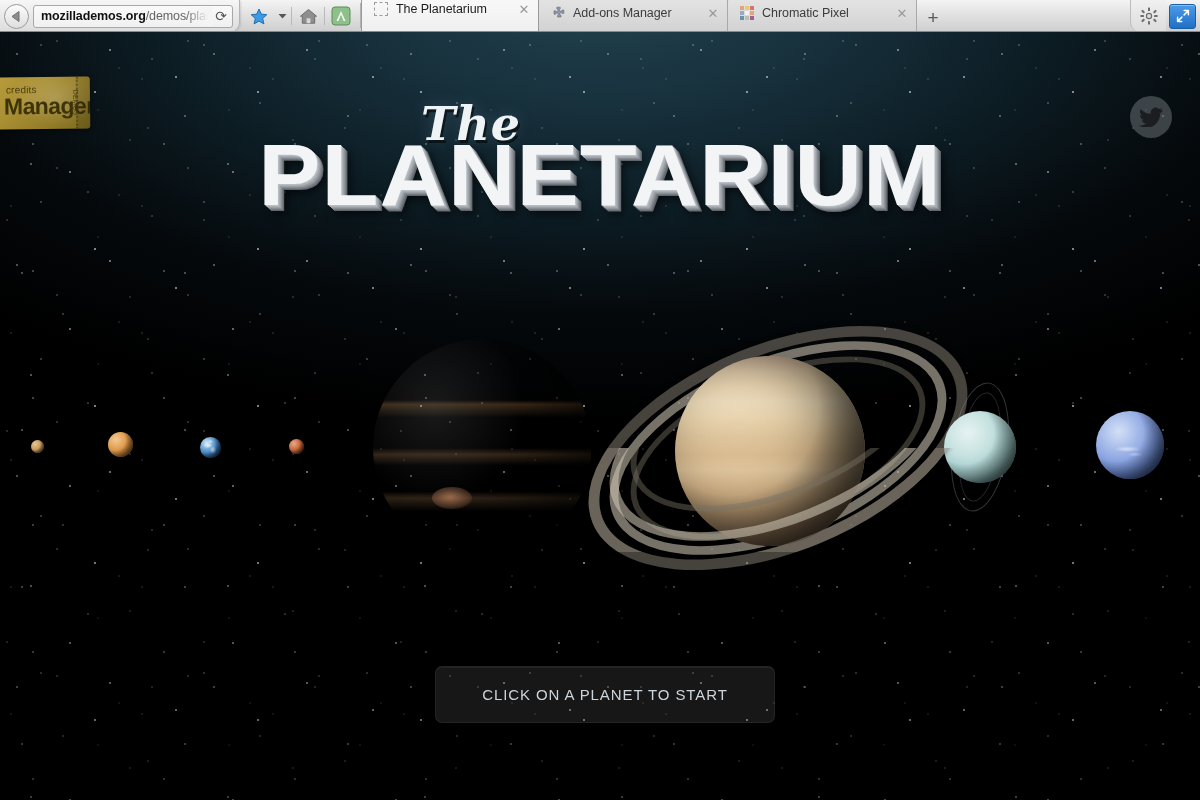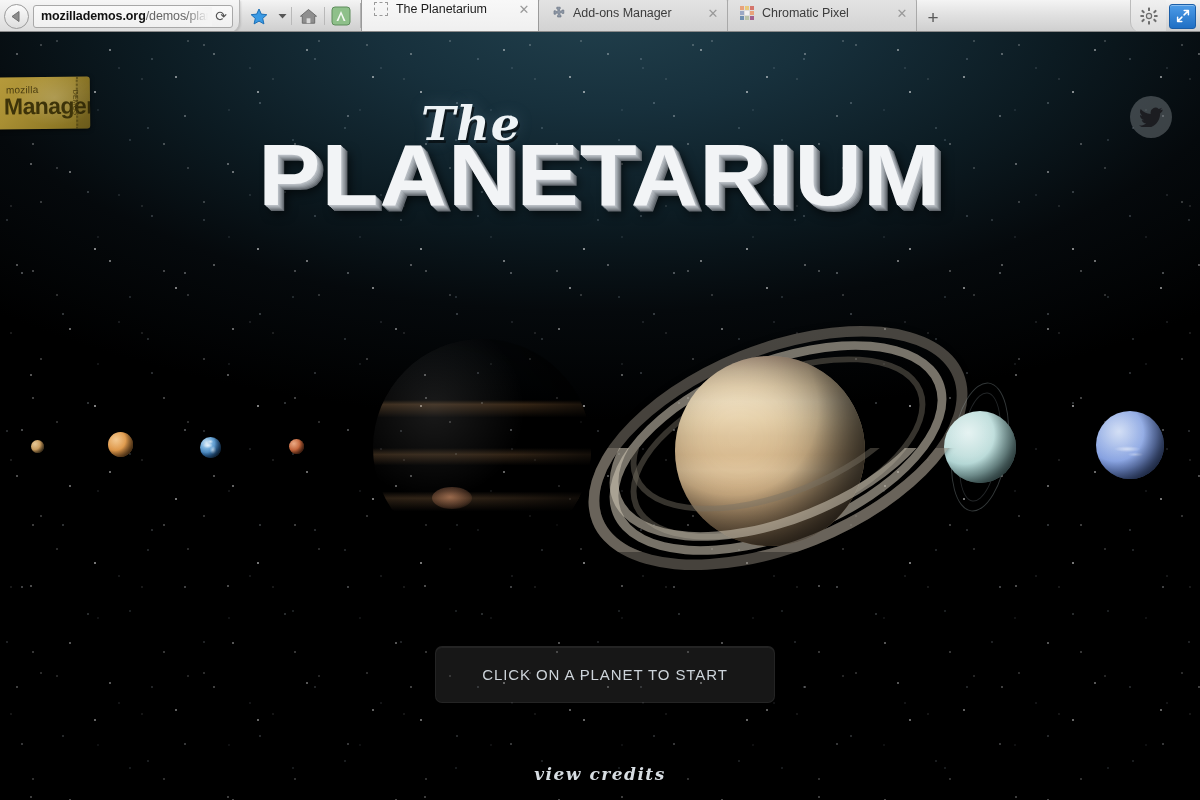--- a/index.html
+++ b/index.html
@@ -498,21 +498,21 @@
   #planet-neptune .nep-streak {
     position:absolute; inset:0; border-radius:50%;
     background:
       radial-gradient(ellipse 18px 4px at 46% 56%, rgba(255,255,255,.55), transparent 75%),
       radial-gradient(ellipse 11px 3px at 58% 64%, rgba(255,255,255,.35), transparent 75%);
   }
 
   
   .cta-button {
     position: absolute;
-    left: 435px; top: 614px;
+    left: 435px; top: 634px;
     width: 340px; height: 57px;
     border-radius: 7px;
     background: rgba(255,255,255,.09);
     border: 1px solid rgba(255,255,255,.06);
     display: flex; align-items: center; justify-content: center;
     box-shadow: inset 0 1px 0 rgba(255,255,255,.06), 0 2px 8px rgba(0,0,0,.5);
   }
   .cta-label {
     font-size: 15px;
     color: #cdd4da;
@@ -649,21 +649,21 @@
 
   <div class="stars">
     <div class="stars-a"></div>
     <div class="stars-b"></div>
     <div class="stars-c"></div>
     <div class="stars-dim"></div>
   </div>
 
   <div class="ff-badge">
     <div class="sheen"></div>
-    <div class="mz">mozilla</div>
+    <div class="mz">credits</div>
     <div class="fx">Manager</div>
     <div class="stub">
       <span>DEMOS</span>
     </div>
   </div>
 
   <div class="twitter-btn">
     <svg width="24" height="20" viewBox="0 0 24 20">
       <path d="M23.5 2.6c-.9.4-1.8.7-2.8.8 1-.6 1.8-1.5 2.1-2.7-.9.6-2 1-3.1 1.2A4.85 4.85 0 0 0 11.6 6c0 .4 0 .8.1 1.1C7.6 6.9 4.1 5 1.7 2.1c-.4.7-.7 1.6-.7 2.5 0 1.7.9 3.2 2.2 4.1-.8 0-1.6-.2-2.2-.6v.1c0 2.4 1.7 4.3 3.9 4.8-.4.1-.9.2-1.3.2-.3 0-.6 0-.9-.1.6 2 2.4 3.4 4.5 3.4-1.7 1.3-3.8 2.1-6 2.1H0a13.7 13.7 0 0 0 7.4 2.2c8.9 0 13.7-7.4 13.7-13.7v-.6c.9-.7 1.8-1.5 2.4-2.4z" fill="#1a1a1e" opacity="0.92"></path>
     </svg>
@@ -703,17 +703,14 @@
   <div class="planet" id="planet-uranus"></div>
 
   <div class="planet" id="planet-neptune">
     <span class="nep-streak"></span>
   </div>
 
   <div class="cta-button">
     <span class="cta-label">CLICK ON A PLANET TO START</span>
   </div>
 
-  <div class="credits-link">
-    <span>view credits</span>
-  </div>
 
 </div>
 
 </body></html>

